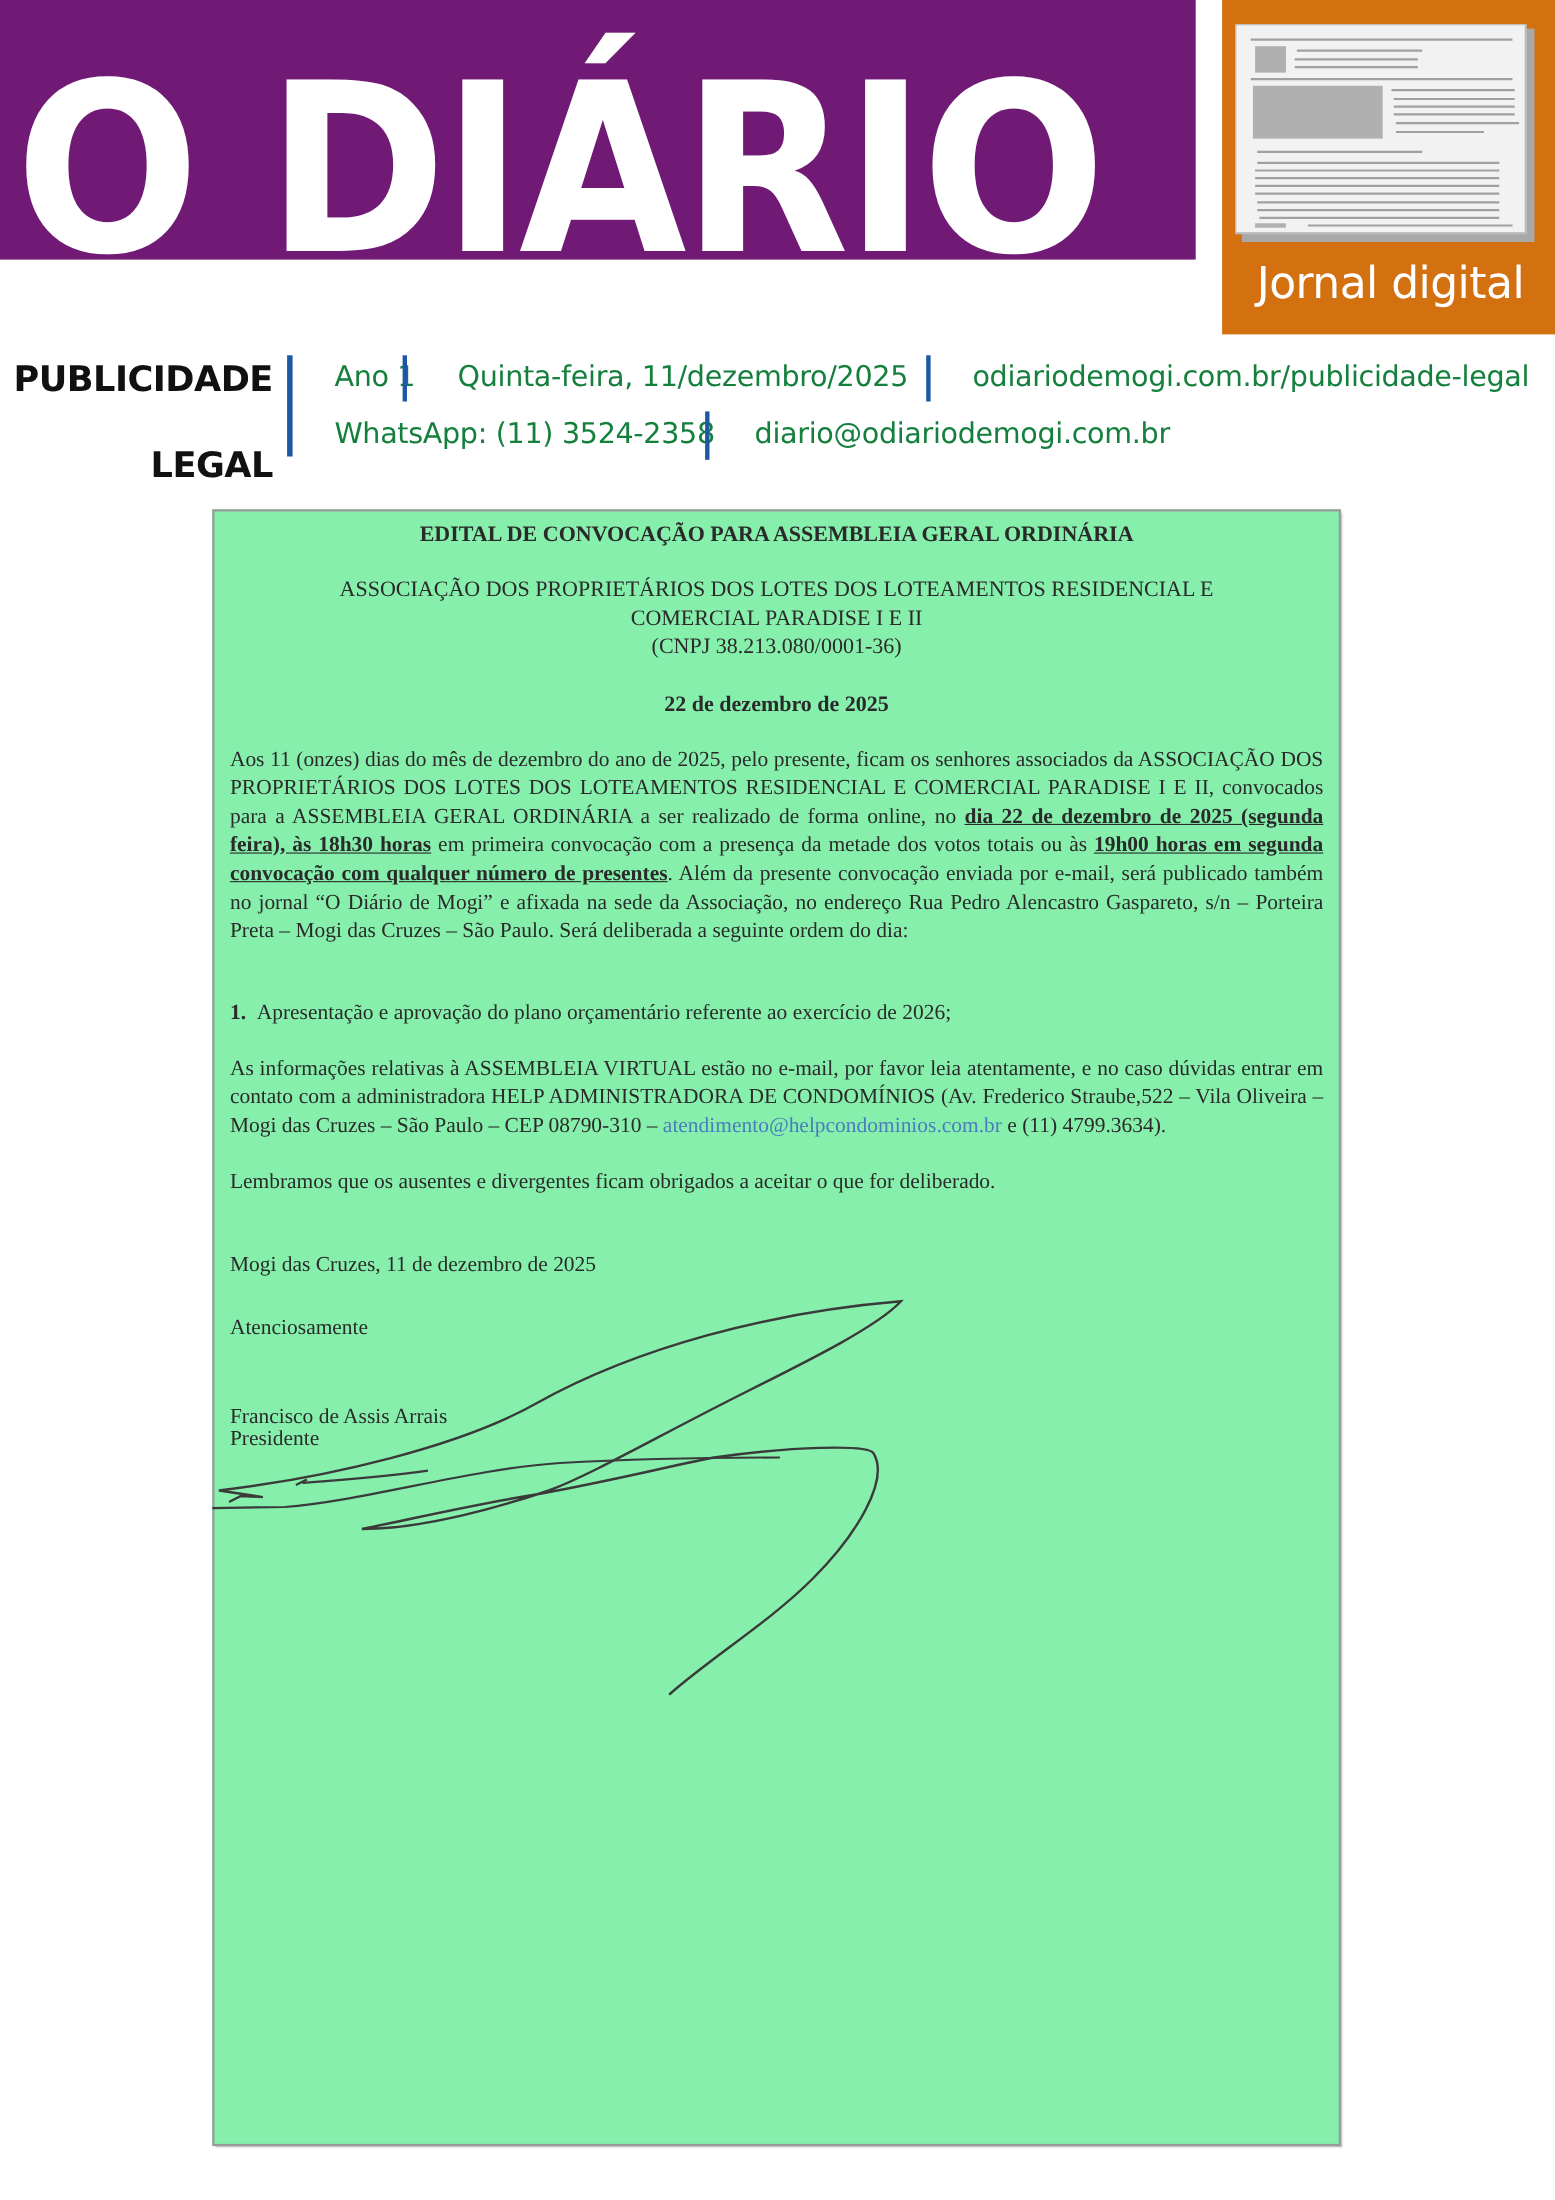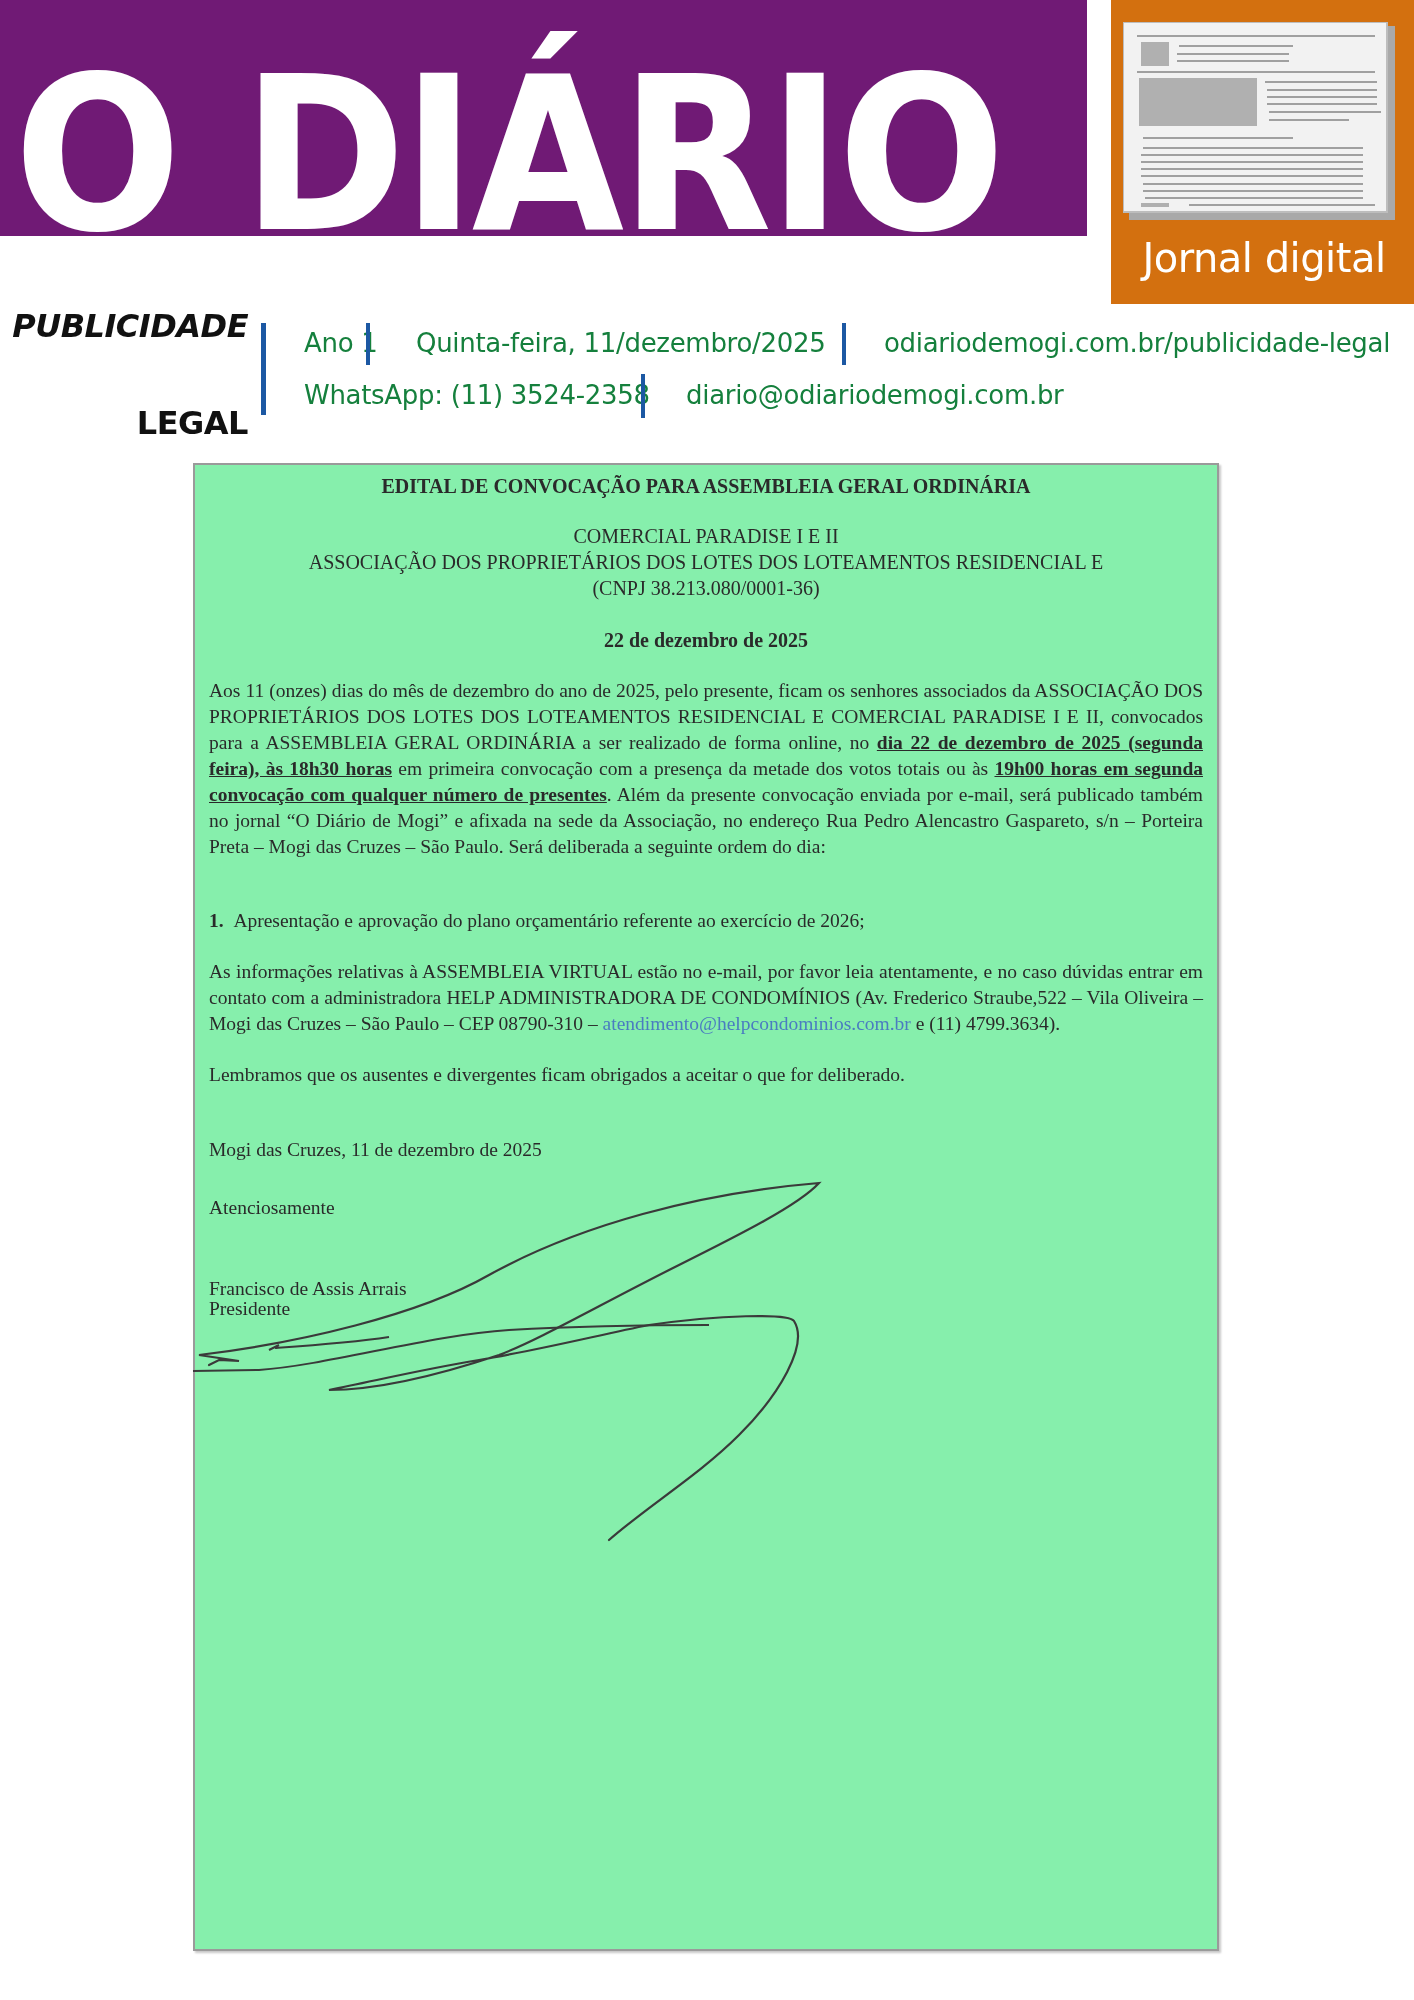--- a/index.html
+++ b/index.html
@@ -11,21 +11,21 @@
     font-family:"DejaVu Sans", sans-serif; font-weight:bold; font-size:214px; line-height:250px; letter-spacing:-4px;
     transform:scaleX(0.92); transform-origin:left center; white-space:nowrap; }
   .mast-orange { position:absolute; left:1111px; top:0; width:303px; height:304px; background:#d3700f; }
   .np-icon { position:absolute; left:12px; top:22px; width:274px; height:198px; }
   .jornal { position:absolute; left:8px; top:228px; width:290px; text-align:center; color:#ffffff;
     font-family:"DejaVu Sans", sans-serif; font-weight:normal; font-size:40px; line-height:60px; letter-spacing:-0.5px; }
 
   
   .pub { position:absolute; right:1166px; text-align:right; font-family:"DejaVu Sans", sans-serif; font-weight:bold;
     font-size:32px; color:#111111; white-space:nowrap; letter-spacing:-0.5px; }
-  .pub.l1 { top:307px;font-style:italic; }
+  .pub.l1 { top:325px; }
   .pub.l2 { top:372px;margin-top:32px; }
   .vbar { position:absolute; width:5px; background:#1c58a3; }
   .info { position:absolute; font-family:"DejaVu Sans", sans-serif; font-size:26px; color:#15803d; white-space:nowrap; letter-spacing:-0.3px;margin-left:24px; }
 
   
   .docframe { position:absolute; left:193px; top:463px; width:1022px; height:1484px; border:2px solid #9a9a9a;
     box-shadow:2px 2px 2px #c8c8c8; background:#86efac; }
   .doc { position:absolute; left:14px; top:0; width:994px; font-family:"Liberation Serif", serif; color:#2a2a2a; font-size:19.5px; line-height:26px; }
   .center { text-align:center; }
   .dtitle { position:absolute; left:0; width:994px; top:8px; font-weight:bold; font-size:20px; }
@@ -88,22 +88,22 @@
 <div class="vbar" style="left:842px; top:323px; height:42px; width:4px;"></div>
 <div class="info" style="left:860px; top:328px;">odiariodemogi.com.br/publicidade-legal</div>
 <div class="info" style="left:280px; top:380px;">WhatsApp: (11) 3524-2358</div>
 <div class="vbar" style="left:641px; top:374px; height:44px; width:4px;"></div>
 <div class="info" style="left:662px; top:380px;">diario@odiariodemogi.com.br</div>
 
 <div class="docframe">
   <div class="doc">
     <div class="dtitle center">EDITAL DE CONVOCAÇÃO PARA ASSEMBLEIA GERAL ORDINÁRIA</div>
     <div class="assoc center">
+      <div>ASSOCIAÇÃO DOS PROPRIETÁRIOS DOS LOTES DOS LOTEAMENTOS RESIDENCIAL E</div>
       <div>COMERCIAL PARADISE I E II</div>
-      <div>ASSOCIAÇÃO DOS PROPRIETÁRIOS DOS LOTES DOS LOTEAMENTOS RESIDENCIAL E</div>
       <div>(CNPJ 38.213.080/0001-36)</div>
     </div>
     <div class="ddate center">22 de dezembro de 2025</div>
 
     <div class="para p1"><span>Aos 11 (onzes) dias do mês de dezembro do ano de 2025, pelo presente, ficam os senhores associados da ASSOCIAÇÃO DOS PROPRIETÁRIOS DOS LOTES DOS LOTEAMENTOS RESIDENCIAL E COMERCIAL PARADISE I E II, convocados para a ASSEMBLEIA GERAL ORDINÁRIA a ser realizado de forma online, no </span><span class="u">dia 22 de dezembro de 2025 (segunda feira), às 18h30 horas</span><span> em primeira convocação com a presença da metade dos votos totais ou às </span><span class="u">19h00 horas em segunda convocação com qualquer número de presentes</span><span>. Além da presente convocação enviada por e-mail, será publicado também no jornal “O Diário de Mogi” e afixada na sede da Associação, no endereço Rua Pedro Alencastro Gaspareto, s/n – Porteira Preta – Mogi das Cruzes – São Paulo. Será deliberada a seguinte ordem do dia:</span></div>
 
     <div class="item"><b>1.</b>&nbsp;&nbsp;<span>Apresentação e aprovação do plano orçamentário referente ao exercício de 2026;</span></div>
 
     <div class="para p2"><span>As informações relativas à ASSEMBLEIA VIRTUAL estão no e-mail, por favor leia atentamente, e no caso dúvidas entrar em contato com a administradora HELP ADMINISTRADORA DE CONDOMÍNIOS (Av. Frederico Straube,522 – Vila Oliveira – Mogi das Cruzes – São Paulo – CEP 08790-310 – </span><span class="link">atendimento@helpcondominios.com.br</span><span> e (11) 4799.3634).</span></div>
 

